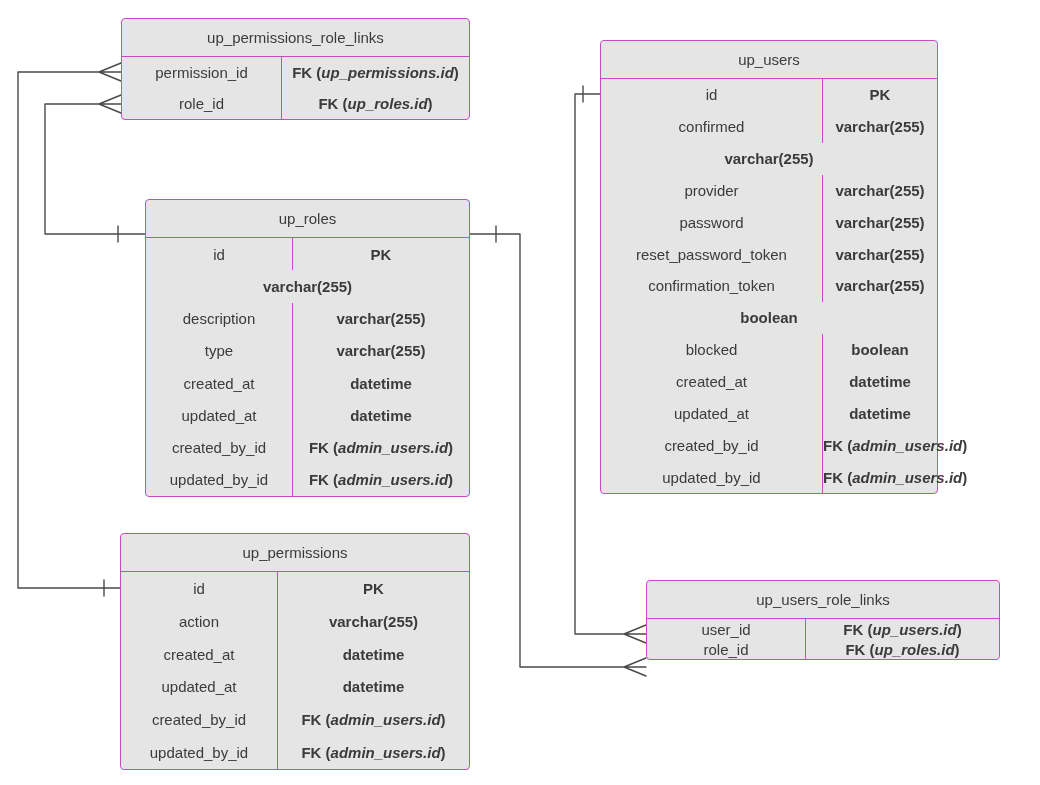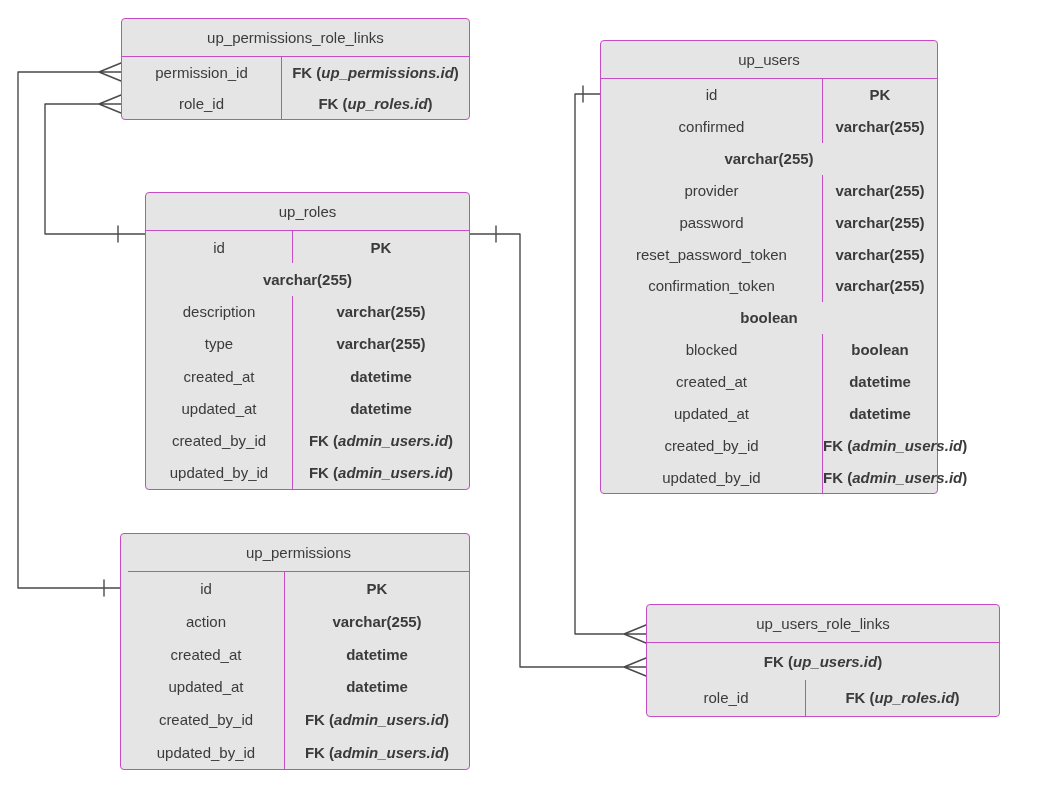--- a/index.html
+++ b/index.html
@@ -33,23 +33,23 @@
   .t-rows{flex:1;display:flex;flex-direction:column;}
   .row{flex:1;display:flex;min-height:0;}
   .cell{display:flex;align-items:center;justify-content:center;white-space:nowrap;}
   .cell.name{width:var(--name-w);flex:0 0 var(--name-w);border-right:1px solid var(--bc);}
   .cell.type{flex:1;font-weight:bold;}
   .cell.type i{font-style:italic;}
 
   
   #t0{left:121px;top:18px;width:349px;height:102px;--name-w:160px;}
   #t1{left:600px;top:40px;width:338px;height:454px;--name-w:222px;}
-  #t2{left:145px;top:192px;width:325px;height:298px;--name-w:147px;}
-  #t3{left:120px;top:533px;width:350px;height:237px;padding-left:7px;--name-w:157px;}
-  #t4{left:646px;top:580px;width:354px;height:113px;margin-top:24px;--name-w:159px;}
+  #t2{left:145px;top:199px;width:325px;height:298px;--name-w:147px;}
+  #t3{left:120px;top:533px;width:350px;height:237px;--name-w:157px;}
+  #t4{left:646px;top:580px;width:354px;height:80px;--name-w:159px;}
 </style>
 </head>
 <body>
 
 <div class="canvas">
 
   <svg class="connectors" width="1040" height="785" viewBox="0 0 1040 785">
 
     <path d="M120 588 L18 588 L18 72 L99 72 M99 72 L121 63 M99 72 L121 72 M99 72 L121 81 M104 580 L104 596"></path>
 
@@ -194,20 +194,21 @@
           <div class="cell name">updated_by_id</div>
           <div class="cell type">FK (<i>admin_users.id</i>)</div>
         </div>
       </div>
   </div>
 
   <div class="table" id="t4">
     <div class="t-title">up_users_role_links</div>
     <div class="t-rows">
         <div class="row">
+          <div class="cell name">user_id</div>
           <div class="cell type">FK (<i>up_users.id</i>)</div>
         </div>
         <div class="row">
           <div class="cell name">role_id</div>
           <div class="cell type">FK (<i>up_roles.id</i>)</div>
         </div>
       </div>
   </div>
 
 </div>

